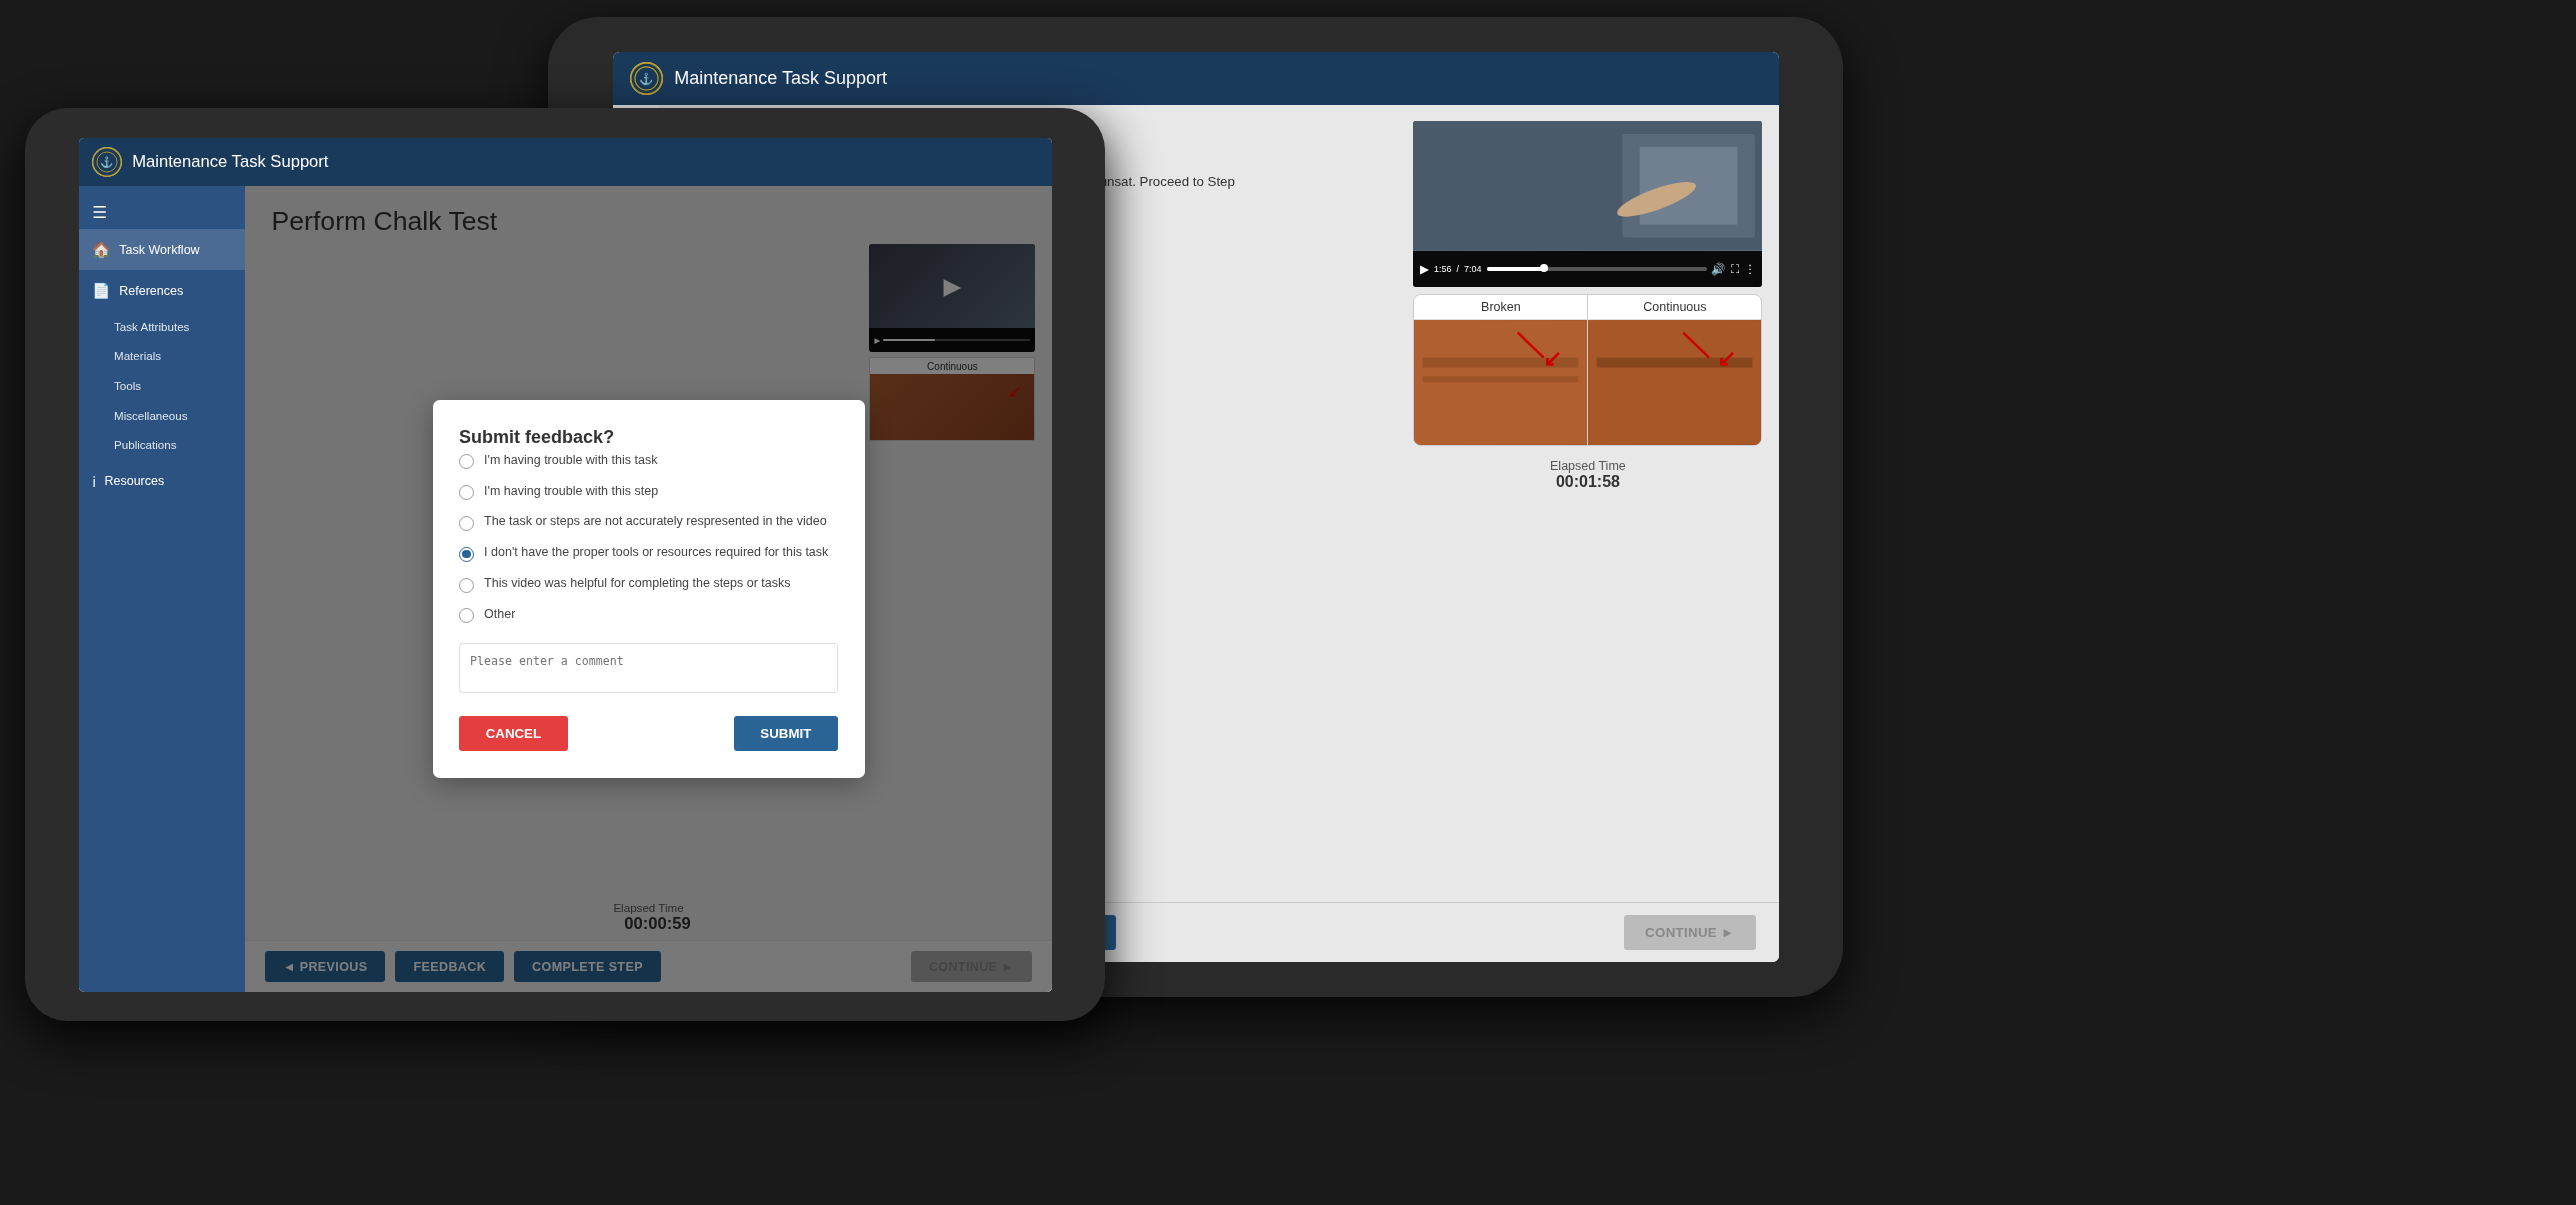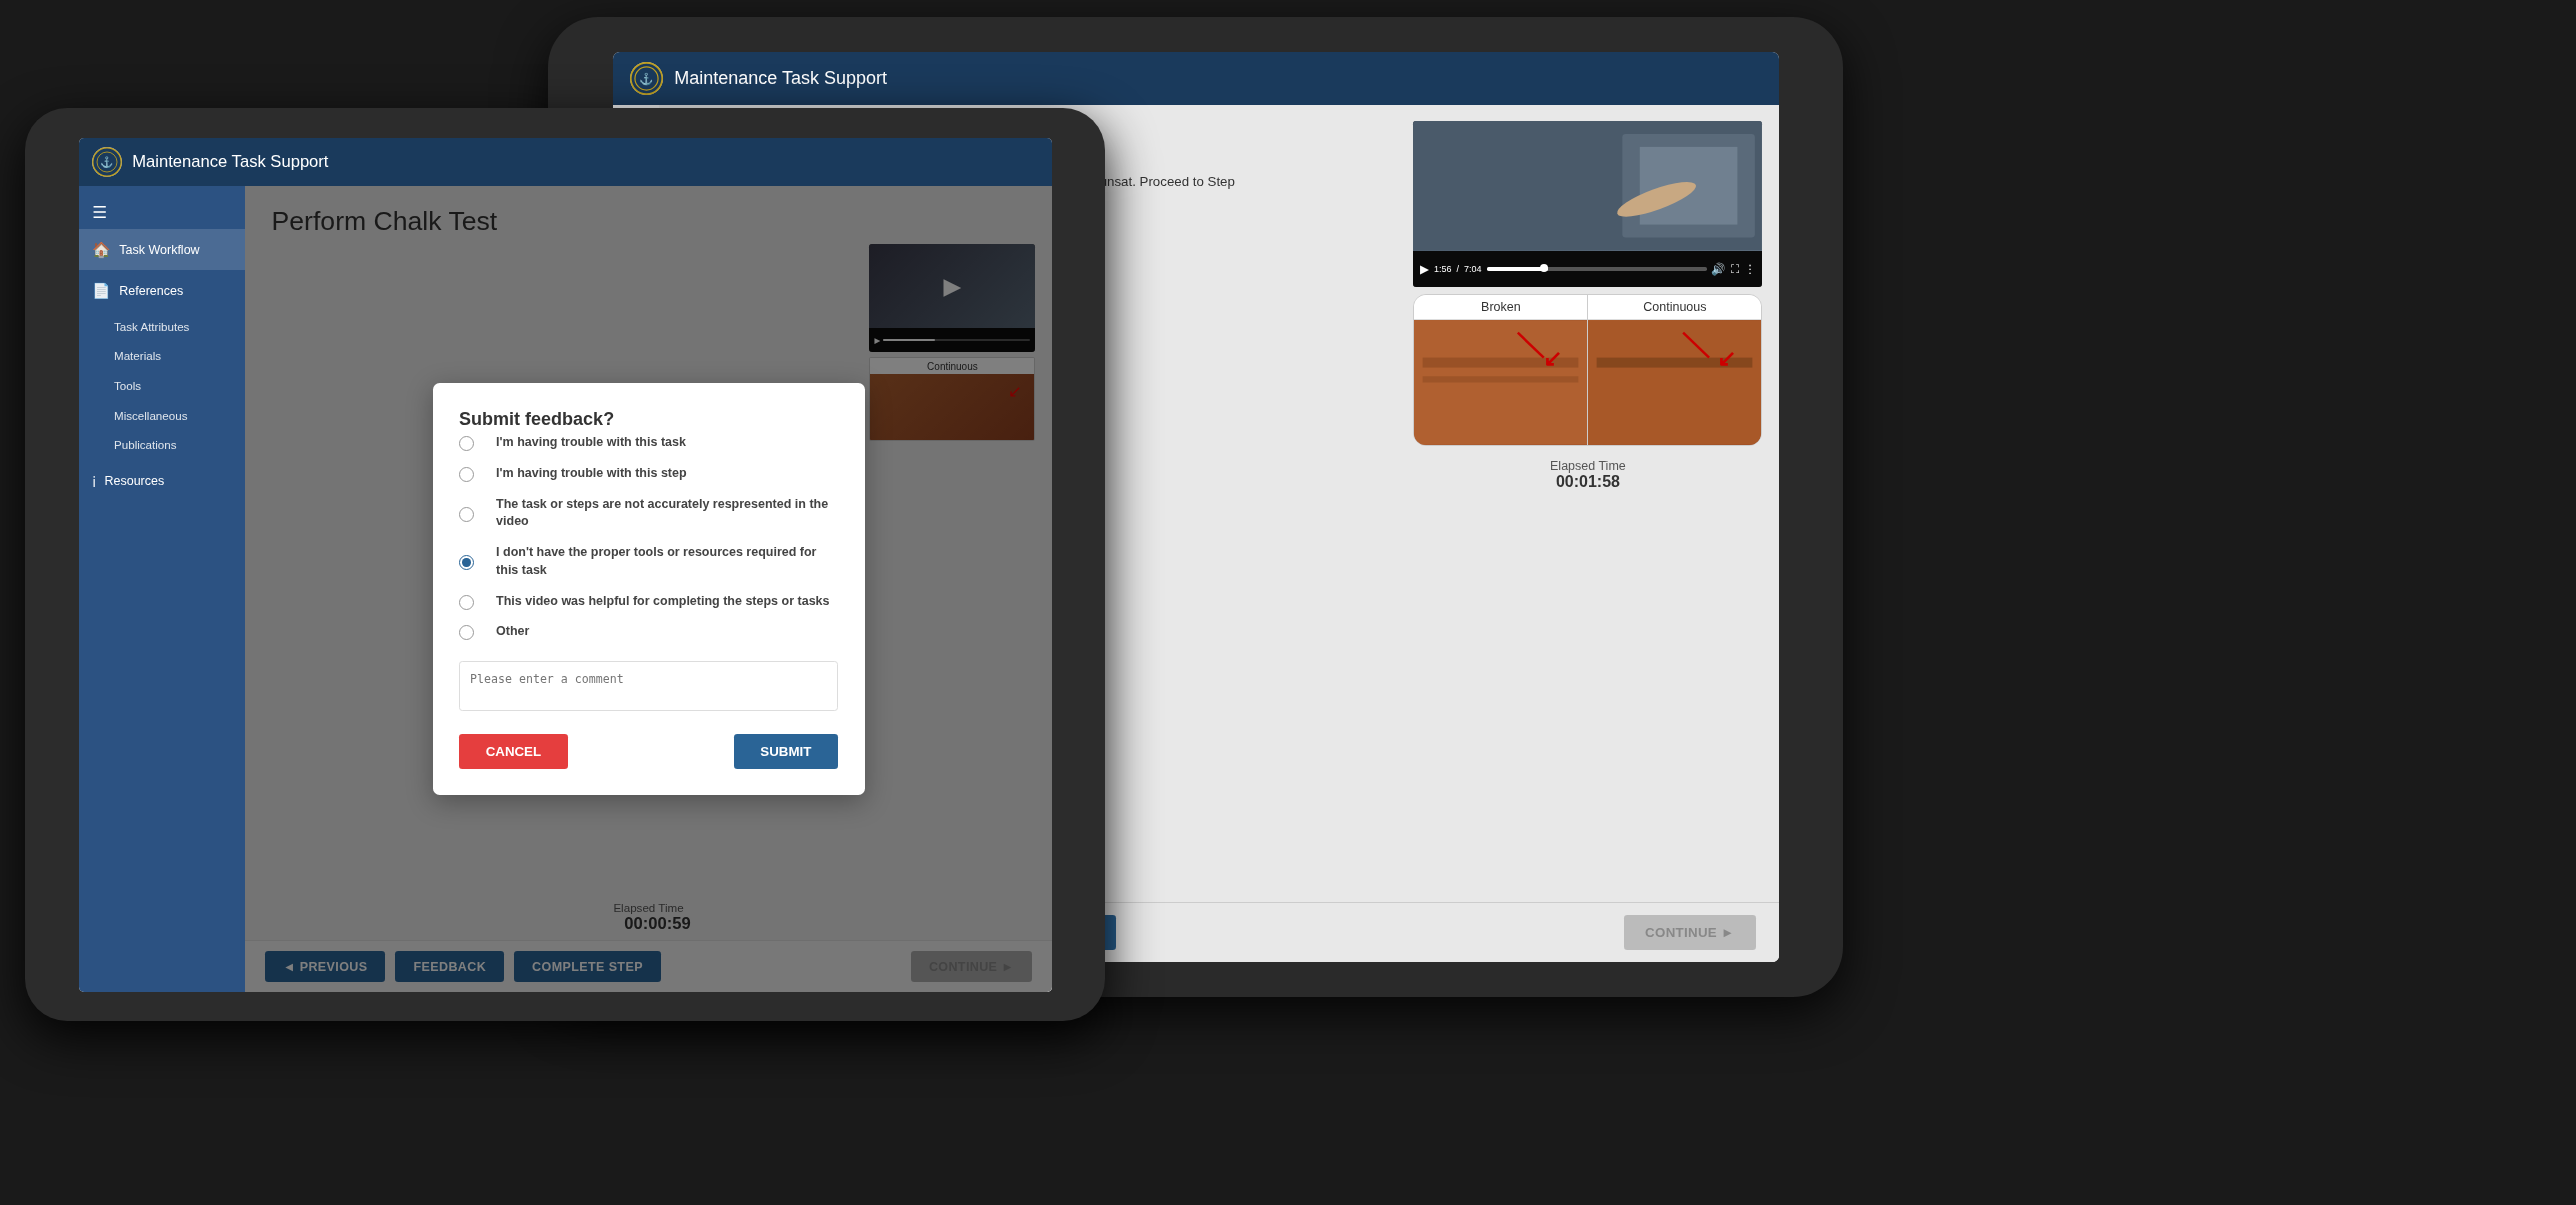--- a/index.html
+++ b/index.html
@@ -217,25 +217,24 @@
       box-shadow: 0 6.6px 26.6px rgba(0,0,0,0.3);
     }
     .modal-title {
       font-size: 18px;
       font-weight: 600;
       color: #333;
       margin-bottom: 4px;
     }
     .radio-option {
       display: flex;
-      align-items: center;
-      gap: 22px;
+      align-items: flex-end;
+      gap: 10px;
       margin-bottom: 13.3px;
       cursor: pointer;
-      font-weight: bold;
     }
     .radio-circle {
       width: 15px;
       height: 15px;
       border-radius: 50%;
       border: 1.7px solid #999;
       flex-shrink: 0;
       margin-top: 1.7px;
       background: white;
       display: flex;
@@ -401,21 +400,21 @@
       right: 72%;
       top: -3.3px;
       width: 8.3px;
       height: 8.3px;
       background: white;
       border-radius: 50%;
     }
     .back-chalk-images {
       display: flex;
       border: 0.8px solid #ccc;
-      border-radius: 13px;
+      border-radius: 8px;
       overflow: hidden;
     }
     .back-chalk-half {
       flex: 1;
       text-align: center;
       border-right: 0.8px solid #ccc;
     }
     .back-chalk-half:last-child { border-right: none; }
     .back-chalk-label {
       font-size: 12.5px;

